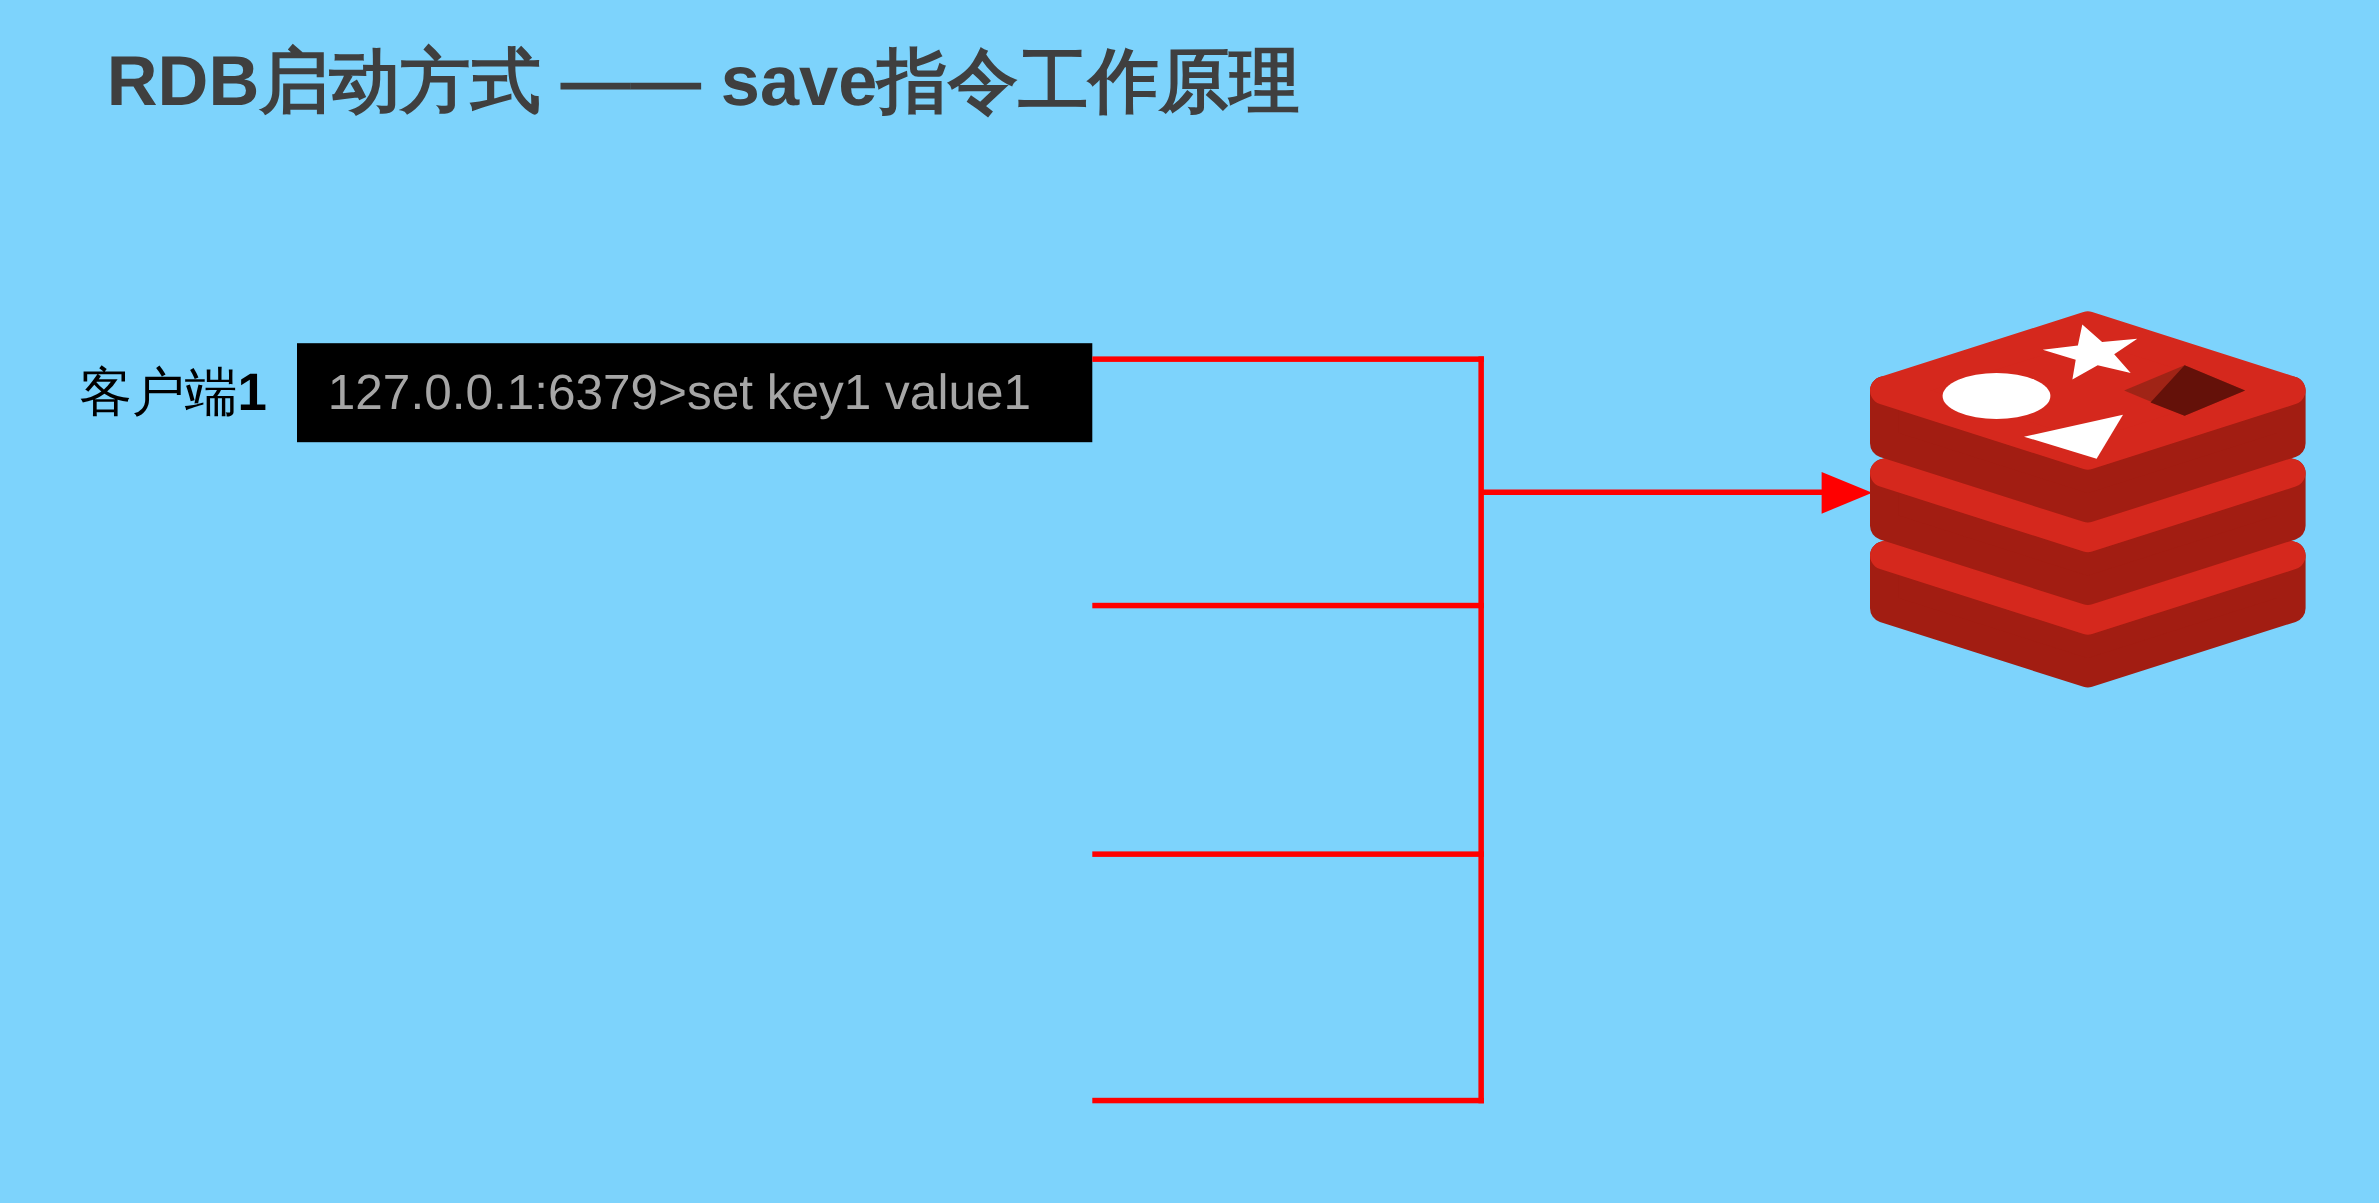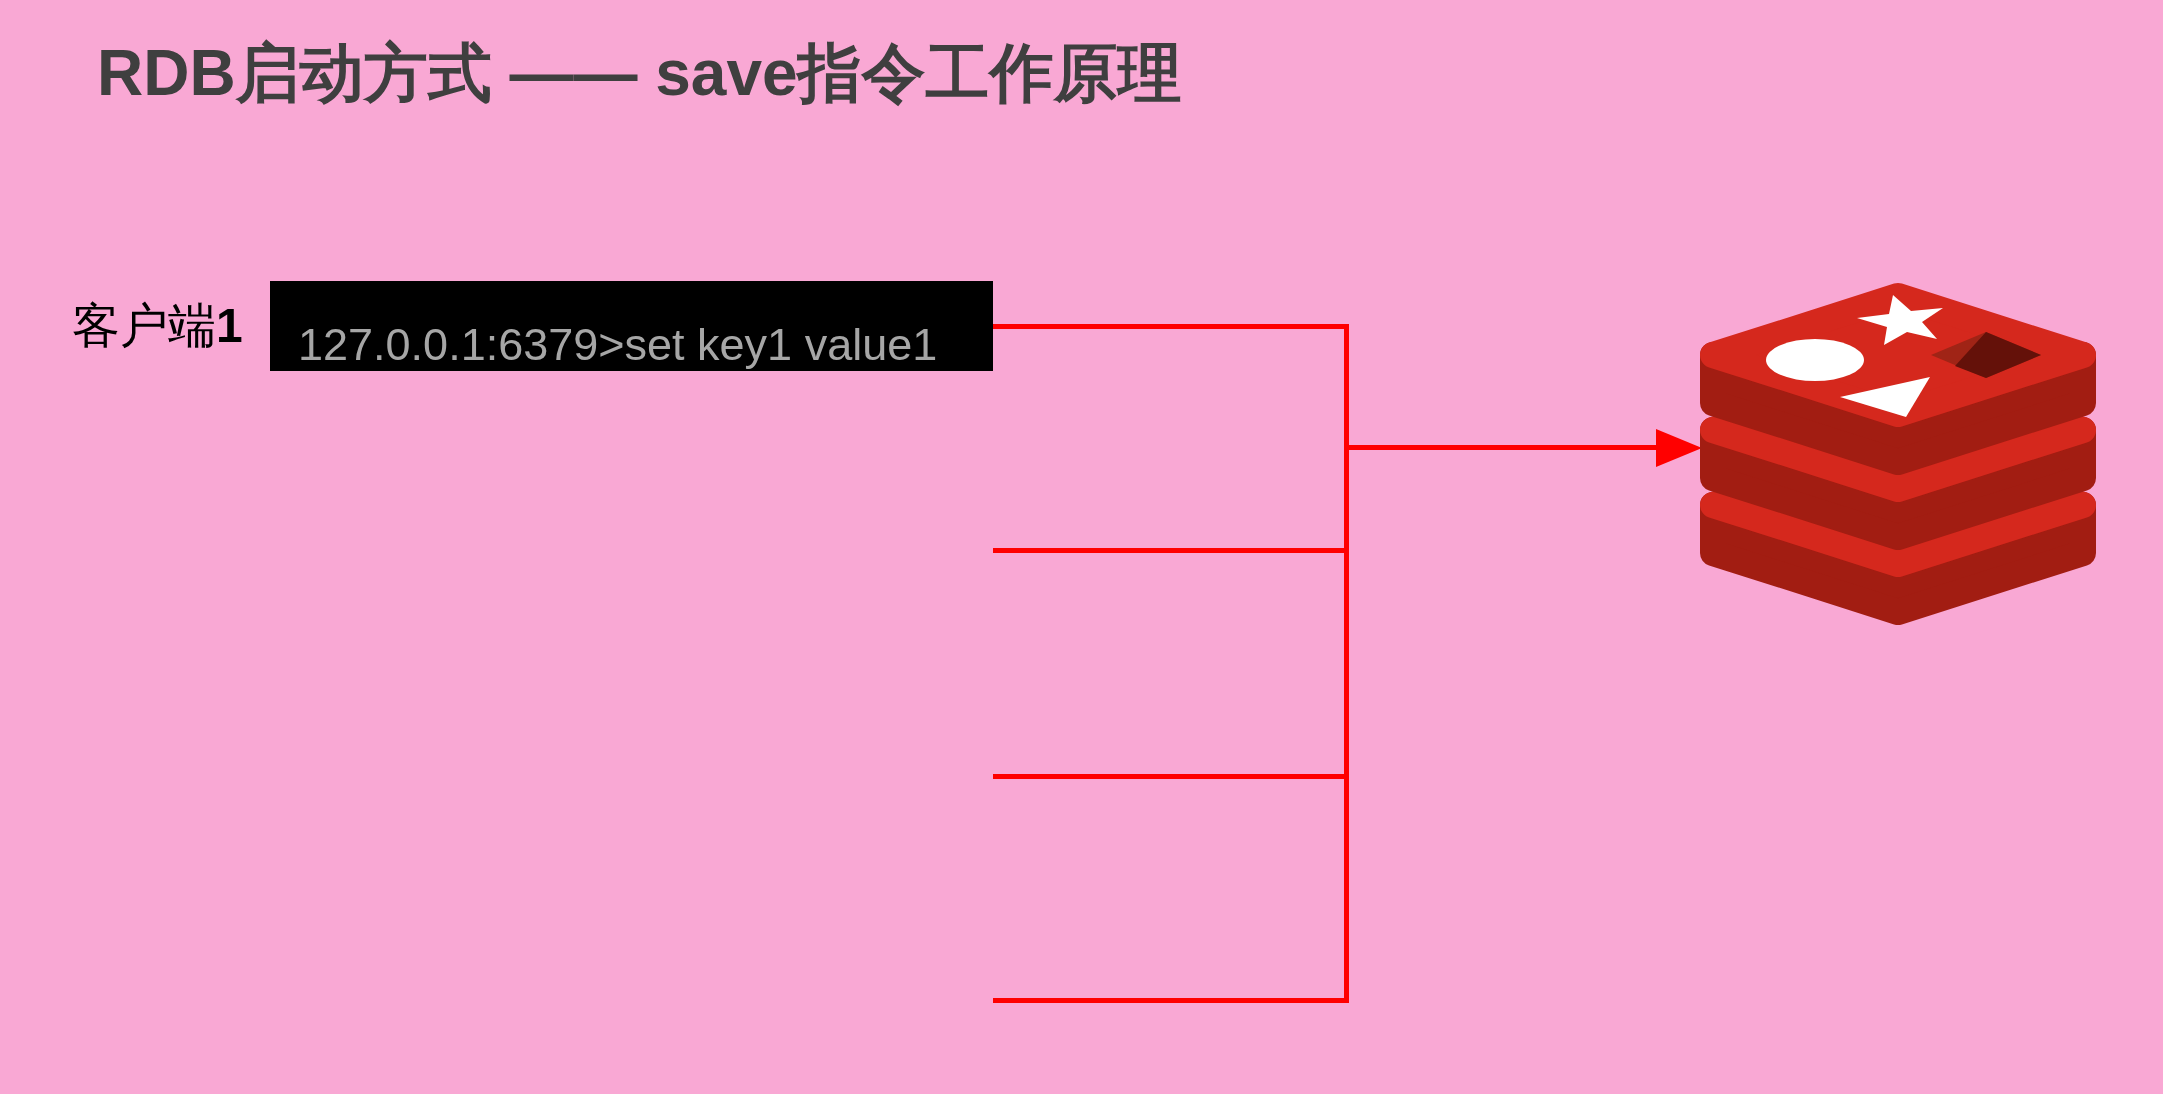--- a/index.html
+++ b/index.html
@@ -1,33 +1,33 @@
 <!DOCTYPE html>
 <html><head>
 <meta charset="utf-8">
 <style>
   html,body{margin:0;padding:0;background:#fff;}
   .canvas{
-    position:relative;width:2163px;height:1094px;background:#f9a8d4;overflow:hidden;
+    position:relative;width:2163px;height:1094px;background:#7dd3fc;overflow:hidden;
     font-family:"Liberation Sans","DejaVu Sans",sans-serif;
   }
   .title{
     position:absolute;left:97px;top:30px;
     font-size:64px;font-weight:700;color:#3f3f3f;white-space:nowrap;letter-spacing:0px;
   }
-  .row{position:absolute;left:72px;height:90px;display:flex;align-items:center;}
+  .row{position:absolute;left:72px;height:90px;display:flex;align-items:center;margin-top:31px;}
   .row.r1{top:281px}.row.r2{top:505px}.row.r3{top:731px}.row.r4{top:955px}
   .client-label{
     width:198px;flex:0 0 198px;color:#000;font-size:48px;white-space:nowrap;
     font-family:"Liberation Serif","DejaVu Serif",serif;
   }
   .client-num{font-family:"Liberation Sans","DejaVu Sans",sans-serif;font-weight:700;}
   .terminal{
     width:695px;height:90px;background:#000000;color:#a6a6a6;
-    font-size:45px;display:flex;align-items:flex-end;padding-left:28px;white-space:nowrap;
+    font-size:45px;display:flex;align-items:center;padding-left:28px;white-space:nowrap;
   }
   .rline{position:absolute;background:#ff0000;}
   .conn{left:993px;width:356px;height:5px;}
   .conn.c1{top:324px}.conn.c2{top:548px}.conn.c3{top:774px}.conn.c4{top:998px}
   .trunk{left:1344px;top:324px;width:5px;height:679px;}
   .shaft{left:1347px;top:445px;width:311px;height:5px;}
   .arrowhead{
     position:absolute;left:1656px;top:429px;width:0;height:0;
     border-top:19px solid transparent;border-bottom:19px solid transparent;
     border-left:46px solid #ff0000;

